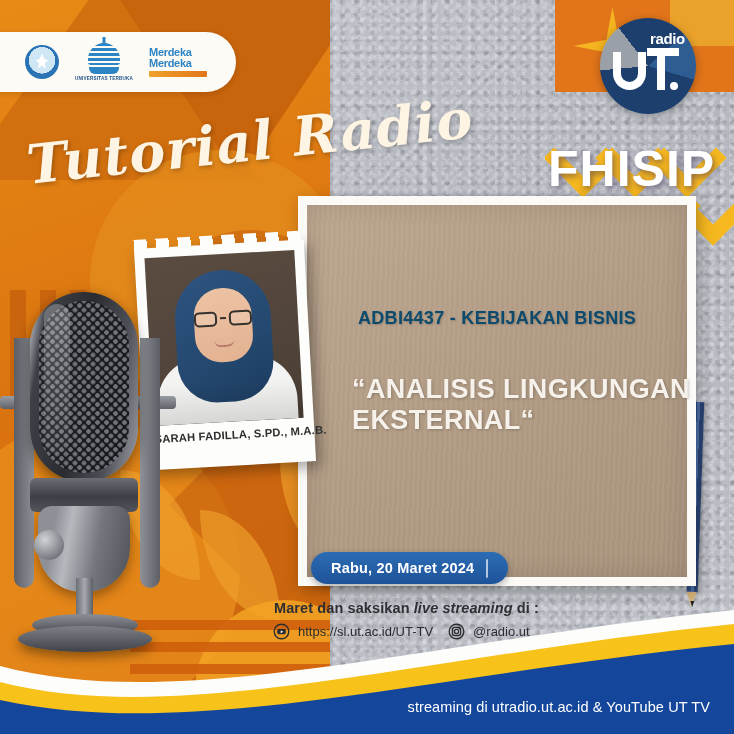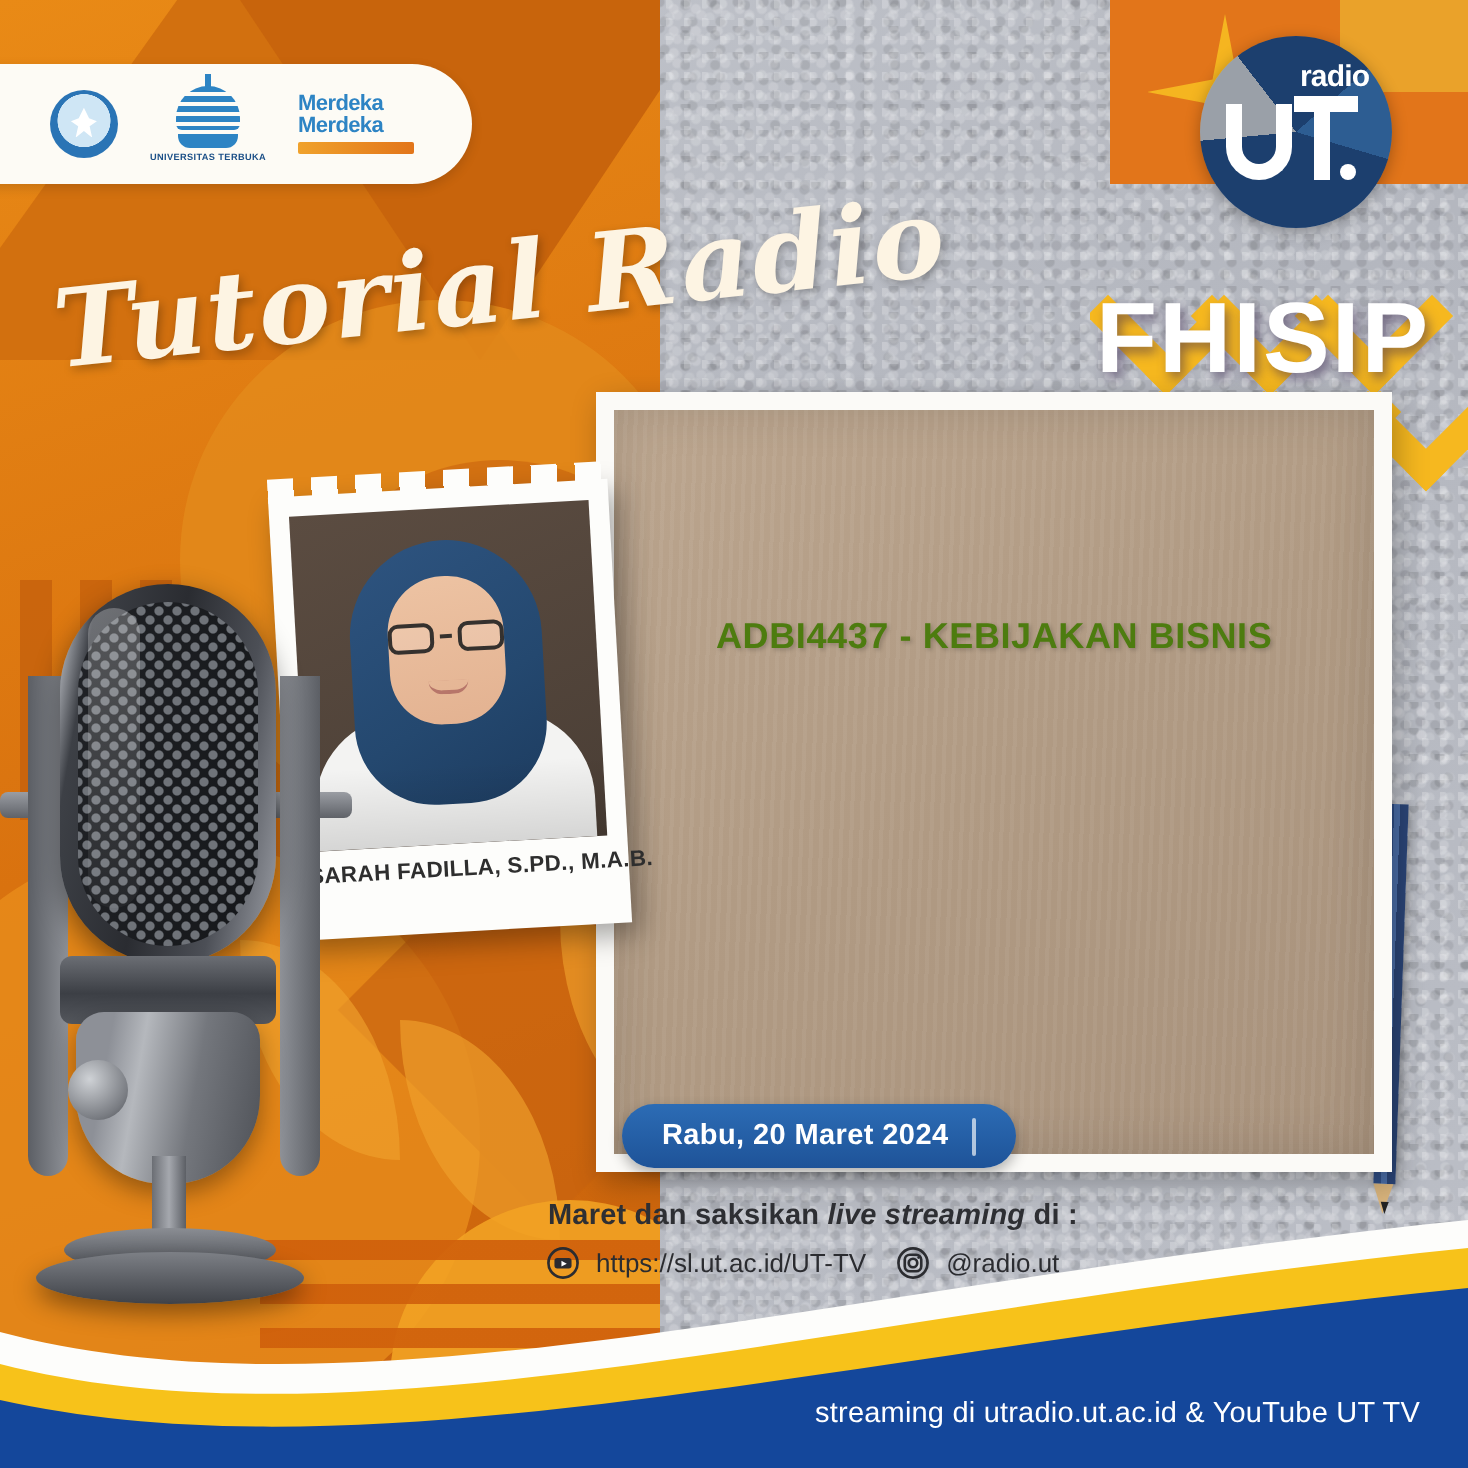--- a/index.html
+++ b/index.html
@@ -115,21 +115,21 @@
 
   
   .board{position:absolute;left:298px;top:196px;width:398px;height:390px;
     background:#fbfaf7;padding:9px;box-shadow:3px 5px 14px rgba(0,0,0,.28);}
   .board .inner{width:100%;height:100%;
     background:linear-gradient(145deg,#bba58e 0%,#b09a83 50%,#a8927c 100%);
     box-shadow:inset 0 0 26px rgba(0,0,0,.12);
     position:relative;overflow:hidden;}
   .board .inner::after{content:"";position:absolute;inset:0;
     background:repeating-linear-gradient(92deg,rgba(255,255,255,.05) 0 2px,transparent 2px 5px);}
-  .course{position:absolute;left:60px;top:112px;color:#4d7c0f;font-size:18px;font-weight:bold;letter-spacing:.3px;
+  .course{position:absolute;left:60px;top:112px;color:#0c4a6e;font-size:18px;font-weight:bold;letter-spacing:.3px;
     text-shadow:1px 1px 2px rgba(0,0,0,.2);z-index:3;}
   .topic{position:absolute;left:54px;top:178px;width:340px;color:#f6f1ea;font-size:27px;font-weight:bold;
     line-height:31px;letter-spacing:.4px;text-shadow:1px 1px 3px rgba(0,0,0,.22);z-index:3;}
 
   
   .pencil{position:absolute;left:690px;top:402px;width:11px;height:190px;
     background:linear-gradient(90deg,#2f4e86 0 35%,#4b6ea8 35% 62%,#2b4577 62% 100%);
     transform:rotate(2deg);box-shadow:1px 2px 4px rgba(0,0,0,.3);}
   .pencil .tip{position:absolute;bottom:-15px;left:0;width:0;height:0;
     border-left:5.5px solid transparent;border-right:5.5px solid transparent;border-top:15px solid #d9b47c;}
@@ -290,20 +290,21 @@
   <div class="fhisip">FHISIP</div>
 
   <div class="pencil">
     <div class="tip"></div>
       <div class="lead"></div>
   </div>
 
   <div class="board">
     <div class="inner"></div>
     <div class="course">ADBI4437 - KEBIJAKAN BISNIS</div>
+    <div class="topic">“ANALISIS LINGKUNGAN EKSTERNAL“</div>
   </div>
 
   <div class="polaroid">
     <div class="teeth"></div>
     <div class="photo">
       <div class="p-body"></div>
       <div class="p-collar"></div>
       <div class="p-hijab"></div>
       <div class="p-face"></div>
       <div class="p-glass">

